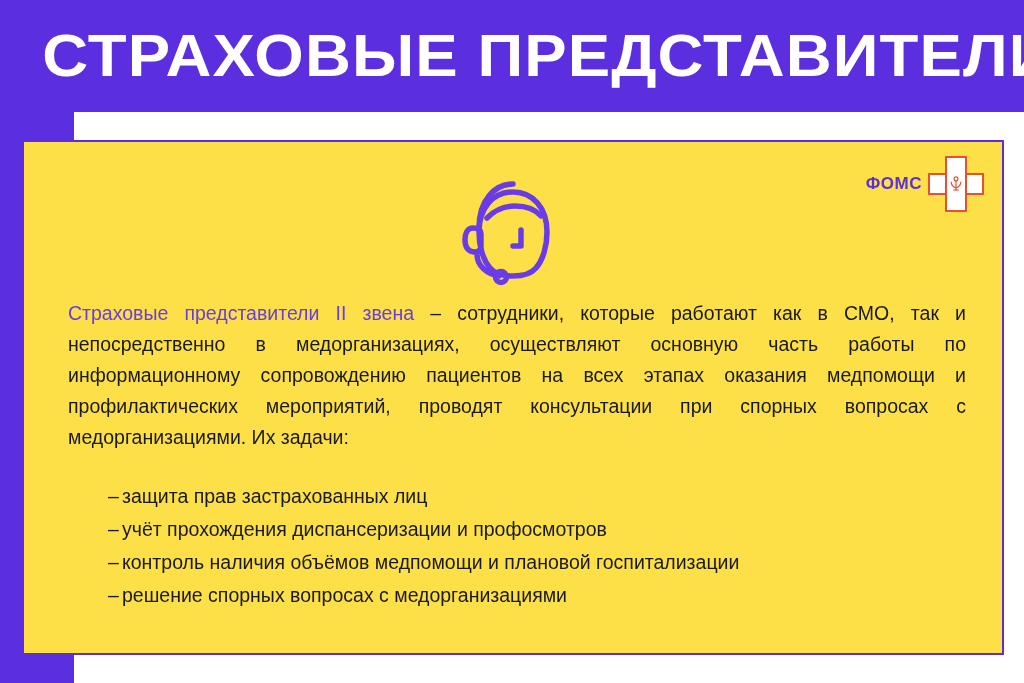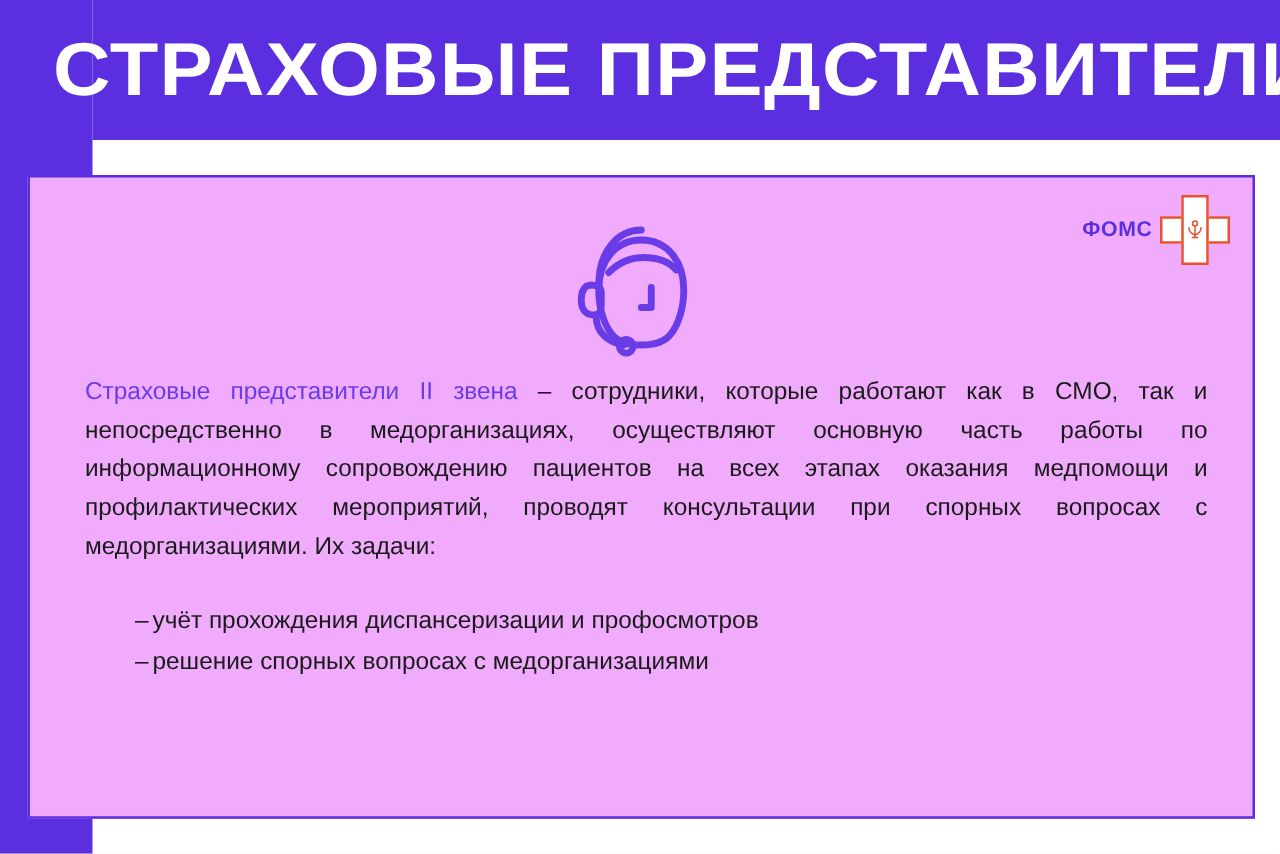--- a/index.html
+++ b/index.html
@@ -57,21 +57,21 @@
     white-space: nowrap;
   }
 
   
   .card {
     position: absolute;
     left: 22px;
     top: 140px;
     width: 982px;
     height: 515px;
-    background: #f0abfc;
+    background: #fde047;
     border: 2px solid #5b2fe0;
     box-sizing: border-box;
   }
 
   
   .foms-logo {
     position: absolute;
     right: 18px;
     top: 14px;
     display: flex;
@@ -201,18 +201,20 @@
           <circle cx="58" cy="109" r="5.5"></circle>
         </g>
       </svg>
     </div>
 
     <div class="paragraph">
       <span class="lead">Страховые представители II звена</span><span> – сотрудники, которые работают как в СМО, так и непосредственно в медорганизациях, осуществляют основную часть работы по информационному сопровождению пациентов на всех этапах оказания медпомощи и профилактических мероприятий, проводят консультации при спорных вопросах с медорганизациями. Их задачи:</span>
     </div>
 
     <ul class="task-list">
+      <li><span class="dash">–</span><span>защита прав застрахованных лиц</span></li>
       <li><span class="dash">–</span><span>учёт прохождения диспансеризации и профосмотров</span></li>
+      <li><span class="dash">–</span><span>контроль наличия объёмов медпомощи и плановой госпитализации</span></li>
       <li><span class="dash">–</span><span>решение спорных вопросах с медорганизациями</span></li>
     </ul>
 
   </div>
 </div>
 
 </body></html>

